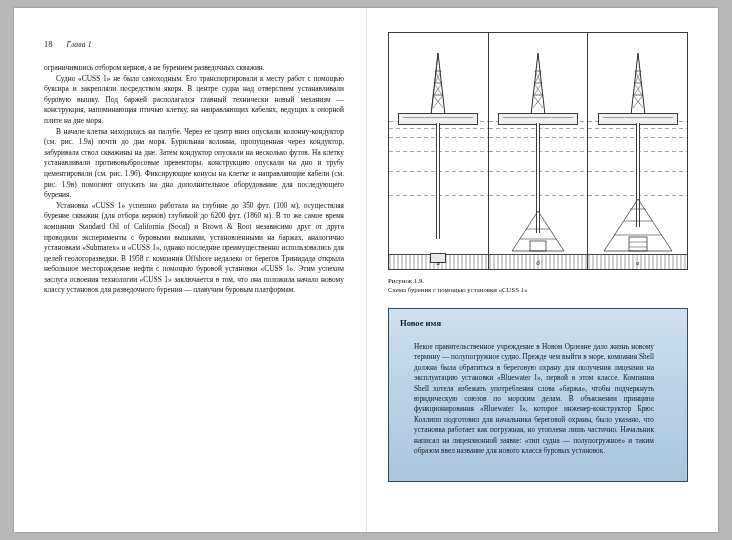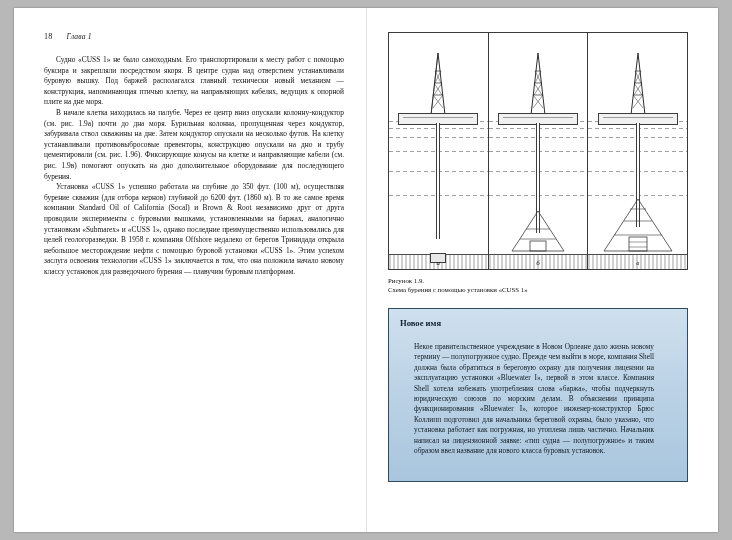--- a/index.html
+++ b/index.html
@@ -23,21 +23,21 @@
     box-shadow: 0 0 2px rgba(0,0,0,0.35);
     display: flex;
   }
   .page {
     position: relative;
     box-sizing: border-box;
     height: 100%;
   }
   .page-left {
     width: 352px;
-    padding: 24px 22px 20px 30px;
+    padding: 32px 22px 20px 30px;
   }
   .page-right {
     width: 352px;
     padding: 24px 30px 20px 22px;
   }
   .gutter {
     position: absolute;
     left: 352px;
     top: 0;
     width: 1px;
@@ -189,20 +189,21 @@
 <body>
 
 <div class="spread">
 
   <div class="page page-left">
     <div class="hdr hdr-left">
       <span class="folio">18</span>
       <span class="run-head">Глава 1</span>
     </div>
     <div class="body-text">
+      <p class="noindent">ограничившись отбором кернов, а не бурением разведочных скважин.</p>
       <p>Судно «CUSS 1» не было самоходным. Его транспортировали к месту работ с помощью буксира и закрепляли посредством якоря. В центре судна над отверстием устанавливали буровую вышку. Под баржей располагался главный технически новый механизм — конструкция, напоминающая птичью клетку, на направляющих кабелях, ведущих к опорной плите на дне моря.</p>
       <p>В начале клетка находилась на палубе. Через ее центр вниз опускали колонну-кондуктор (см. рис. 1.9а) почти до дна моря. Бурильная колонна, пропущенная через кондуктор, забуривала ствол скважины на дне. Затем кондуктор опускали на несколько футов. На клетку устанавливали противовыбросовые превенторы, конструкцию опускали на дно и трубу цементировали (см. рис. 1.9б). Фиксирующие конусы на клетке и направляющие кабели (см. рис. 1.9в) помогают опускать на дно дополнительное оборудование для последующего бурения.</p>
       <p>Установка «CUSS 1» успешно работала на глубине до 350 фут. (100 м), осуществляя бурение скважин (для отбора кернов) глубиной до 6200 фут. (1860 м). В то же самое время компании Standard Oil of California (Socal) и Brown &amp; Root независимо друг от друга проводили эксперименты с буровыми вышками, установленными на баржах, аналогично установкам «Submarex» и «CUSS 1», однако последние преимущественно использовались для целей геологоразведки. В 1958 г. компания Offshore недалеко от берегов Тринидада открыла небольшое месторождение нефти с помощью буровой установки «CUSS 1». Этим успехом заслуга освоения технологии «CUSS 1» заключается в том, что она положила начало новому классу установок для разведочного бурения — плавучим буровым платформам.</p>
     </div>
   </div>
 
   <div class="gutter"></div>
 
   <div class="page page-right">
 

